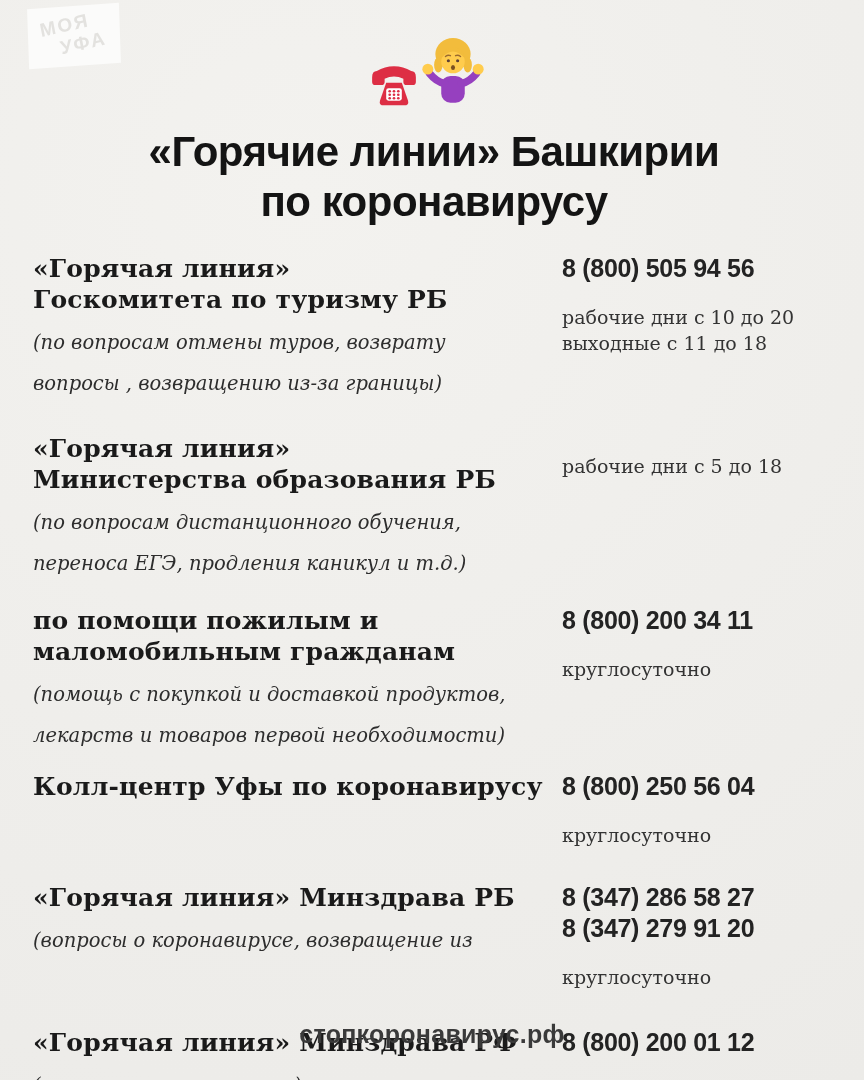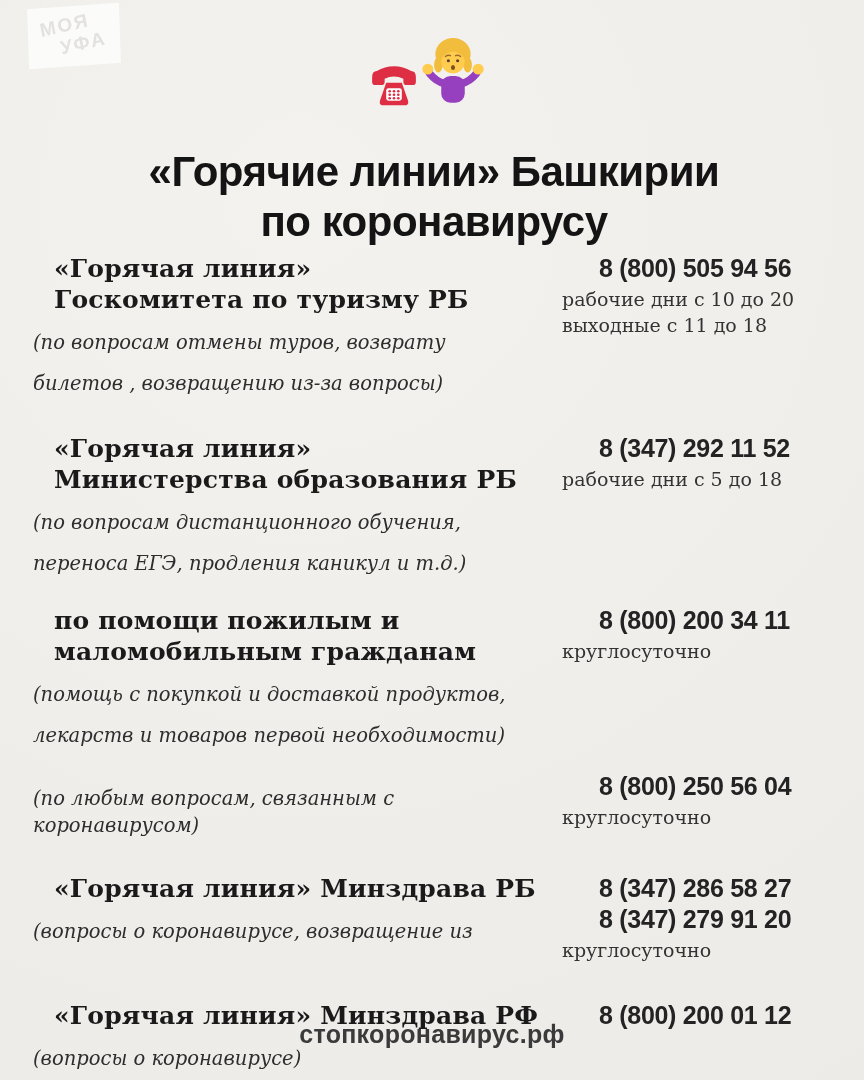--- a/index.html
+++ b/index.html
@@ -28,41 +28,41 @@
     position:absolute; top:24px; left:0; right:0; height:88px;
     display:flex; justify-content:center; align-items:flex-end;
   }
   .emoji-row svg { display:block; }
   .shrug { margin-left:-8px; }
   .phone-ico { margin-bottom:2px; }
 
   .title {
     position:absolute; top:127px; left:4px; right:0; text-align:center;
     font:700 42px "Liberation Sans", sans-serif; line-height:50px;
-    letter-spacing:-0.5px; color:#141414;margin-top:20px;
+    letter-spacing:-0.5px; color:#141414;
   }
 
   .rows { position:absolute; top:253px; left:33px; right:20px; }
   .row { display:flex; align-items:flex-start; }
   .col-left { flex:0 0 529px; }
   .col-right { flex:1; }
 
   .hl-name {
     font:700 25px "DejaVu Serif", serif; line-height:31px;
-    color:#1a1a1a; letter-spacing:0.2px;margin-left:21px;
+    color:#1a1a1a; letter-spacing:0.2px;
   }
   .hl-descs { margin-top:3px; }
   .hl-desc {
     font:italic 19.5px "DejaVu Serif", serif; line-height:27px; color:#2d2d2d;margin-top:14px;
   }
   .phone {
     font:700 25px "Liberation Sans", sans-serif; line-height:31px;
-    color:#232323; letter-spacing:-0.3px; white-space:nowrap;margin-left:37px;
-  }
-  .scheds { margin-top:2px; }
+    color:#232323; letter-spacing:-0.3px; white-space:nowrap;
+  }
+  .scheds { margin-top:20px; }
   .sched { font:19px "DejaVu Serif", serif; line-height:26px; color:#333; }
 
   .mb1 { margin-bottom:36px; }
   .mb2 { margin-bottom:28px; }
   .mb3 { margin-bottom:22px; }
   .mb4 { margin-bottom:34px; }
   .mb5 { margin-bottom:37px;justify-content:flex-end; }
 
   .footer {
     position:absolute; top:1020px; left:0; right:0; text-align:center;
@@ -122,21 +122,21 @@
   </div>
 
   <div class="rows">
 
     <div class="row mb1">
       <div class="col-left">
         <div class="hl-name">«Горячая линия»</div>
         <div class="hl-name">Госкомитета по туризму РБ</div>
         <div class="hl-descs">
           <div class="hl-desc">(по вопросам отмены туров, возврату</div>
-          <div class="hl-desc">билетов , возвращению из-за вопросы)</div>
+          <div class="hl-desc">вопросы , возвращению из-за границы)</div>
         </div>
       </div>
       <div class="col-right">
         <div class="phone">8 (800) 505 94 56</div>
         <div class="scheds">
           <div class="sched">рабочие дни с 10 до 20</div>
           <div class="sched">выходные с 11 до 18</div>
         </div>
       </div>
     </div>
@@ -144,21 +144,20 @@
     <div class="row mb2">
       <div class="col-left">
         <div class="hl-name">«Горячая линия»</div>
         <div class="hl-name">Министерства образования РБ</div>
         <div class="hl-descs">
           <div class="hl-desc">(по вопросам дистанционного обучения,</div>
           <div class="hl-desc">переноса ЕГЭ, продления каникул и т.д.)</div>
         </div>
       </div>
       <div class="col-right">
-        <div class="phone">8 (347) 292 11 52</div>
         <div class="scheds">
           <div class="sched">рабочие дни с 5 до 18</div>
         </div>
       </div>
     </div>
 
     <div class="row mb3">
       <div class="col-left">
         <div class="hl-name">по помощи пожилым и</div>
         <div class="hl-name">маломобильным гражданам</div>
@@ -170,23 +169,21 @@
       <div class="col-right">
         <div class="phone">8 (800) 200 34 11</div>
         <div class="scheds">
           <div class="sched">круглосуточно</div>
         </div>
       </div>
     </div>
 
     <div class="row mb4">
       <div class="col-left">
-        <div class="hl-descs">
-          <div class="hl-desc">(по любым вопросам, связанным с коронавирусом)</div>
-        </div>
+        <div class="hl-name">Колл-центр Уфы по коронавирусу</div>
       </div>
       <div class="col-right">
         <div class="phone">8 (800) 250 56 04</div>
         <div class="scheds">
           <div class="sched">круглосуточно</div>
         </div>
       </div>
     </div>
 
     <div class="row mb5">

